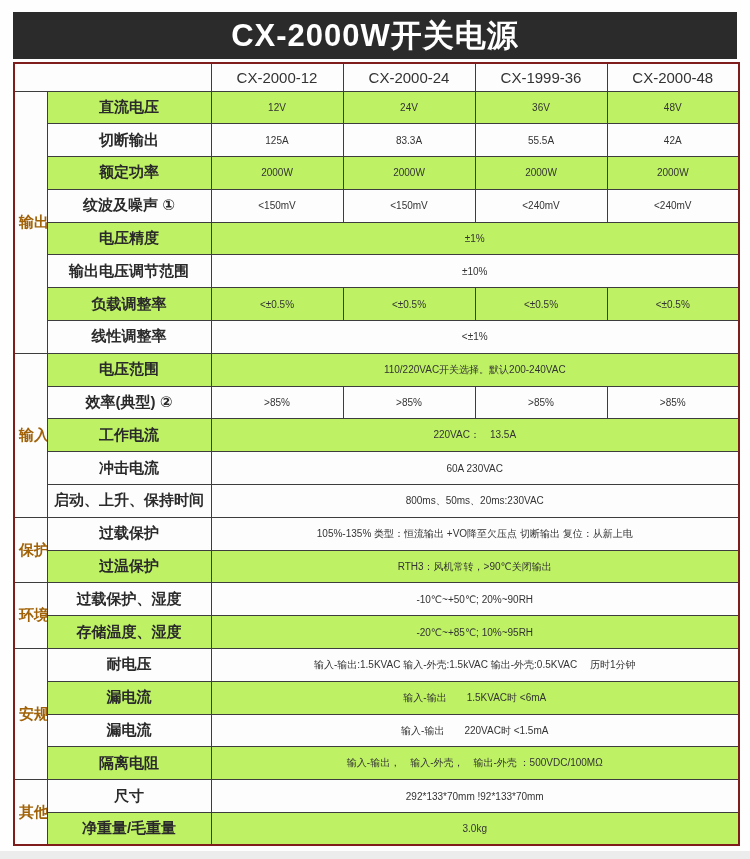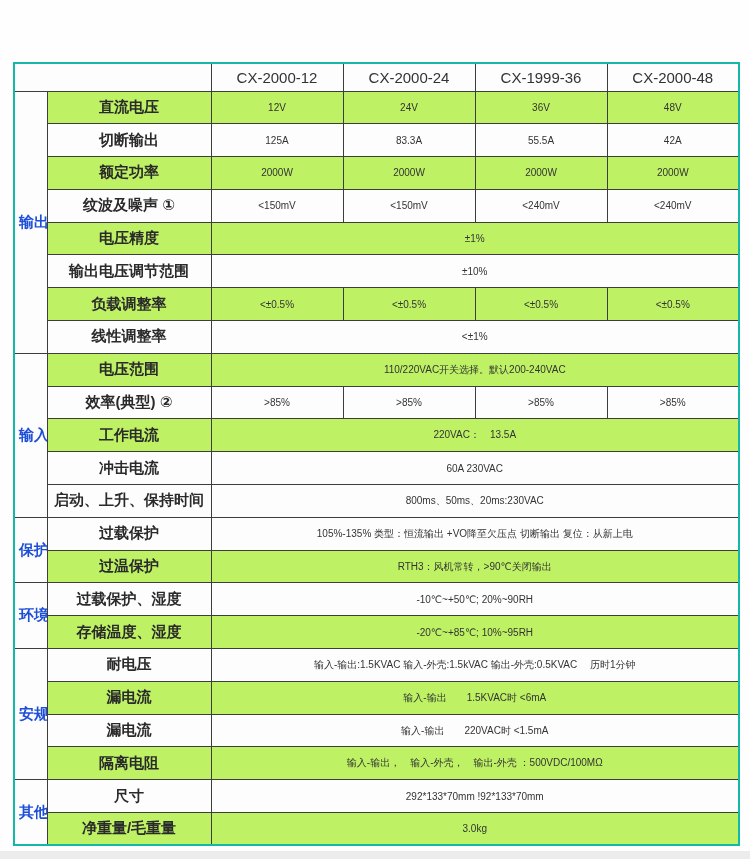--- a/index.html
+++ b/index.html
@@ -13,50 +13,51 @@
   .title-bar {
     position:absolute; left:13px; top:12px; width:724px; height:47px;
     background:#2b2b2b; color:#ffffff;
     font-size:31px; font-weight:bold; letter-spacing:1px;
     text-align:center; line-height:47px;
   }
 
   table.spec {
     position:absolute; left:13px; top:62px; width:725px;
     border-collapse:collapse; table-layout:fixed;
-    border:2px solid #14b8a6;
+    border:2px solid #7f1d1d;
   }
   .spec th, .spec td {
     border:1px solid #3d3d3d;
     text-align:center; vertical-align:middle;
     padding:0 2px; overflow:hidden; white-space:nowrap;
   }
   .spec thead tr { height:28px; }
   .spec thead th { font-size:15px; font-weight:normal; color:#333; background:#fdfdfd; }
   .spec tbody tr { height:32.8px; }
   .spec tbody td { background:#fdfdfd; }
   tr.shade td { background:#bef264; }
   td.group {
-    font-size:15px; font-weight:bold; background:#fdfdfd !important; color:#1d4ed8;
+    font-size:15px; font-weight:bold; background:#fdfdfd !important; color:#a16207;
     padding:4px;
     text-align:center;
   }
   td.label { font-size:15px; font-weight:bold; color:#2a2a2a; }
   td.val { font-size:10px; color:#333333; }
 
   .bottom-strip {
     position:absolute; left:0; top:851px; width:750px; height:8px;
     background:#ececec;
   }
 </style>
 </head>
 <body>
 
 <div class="page">
 
+  <div class="title-bar">CX-2000W开关电源</div>
 
   <table class="spec">
     <colgroup>
       <col style="width:33px">
         <col style="width:164px">
       <col style="width:132px">
         <col style="width:132px">
       <col style="width:132px">
         <col style="width:132px">
     </colgroup>

